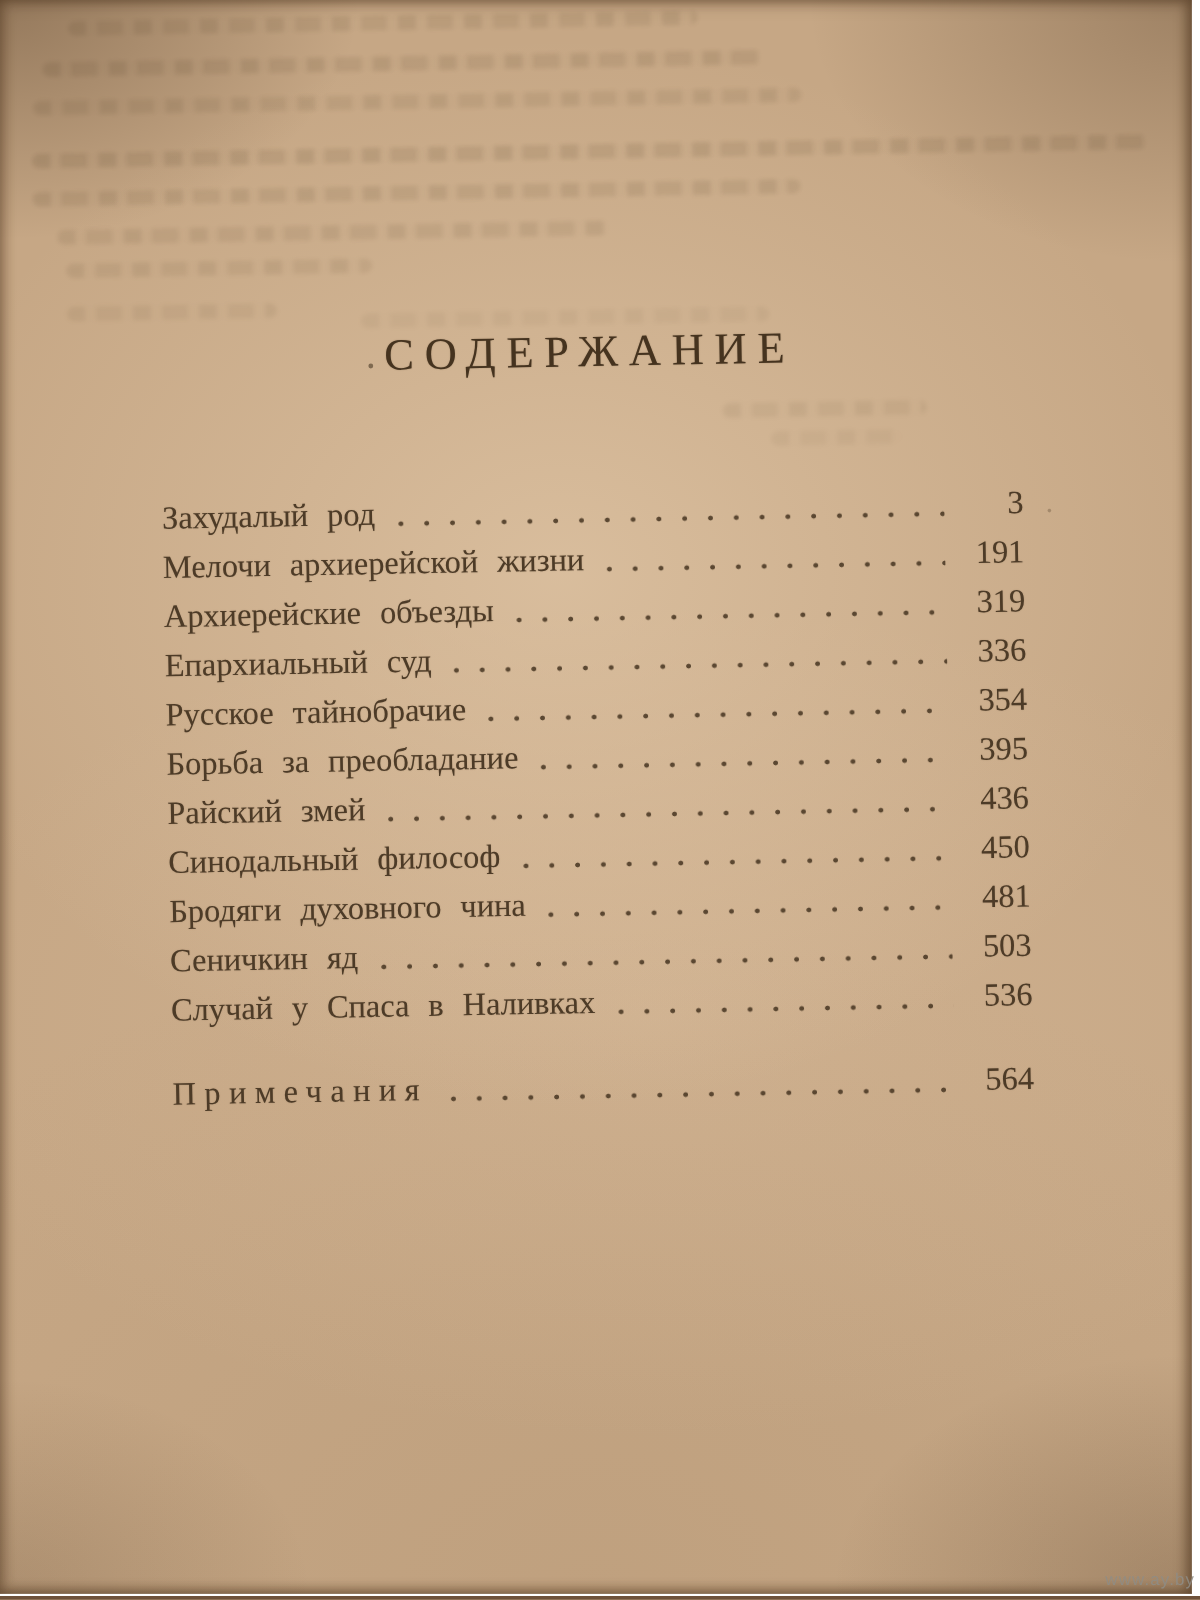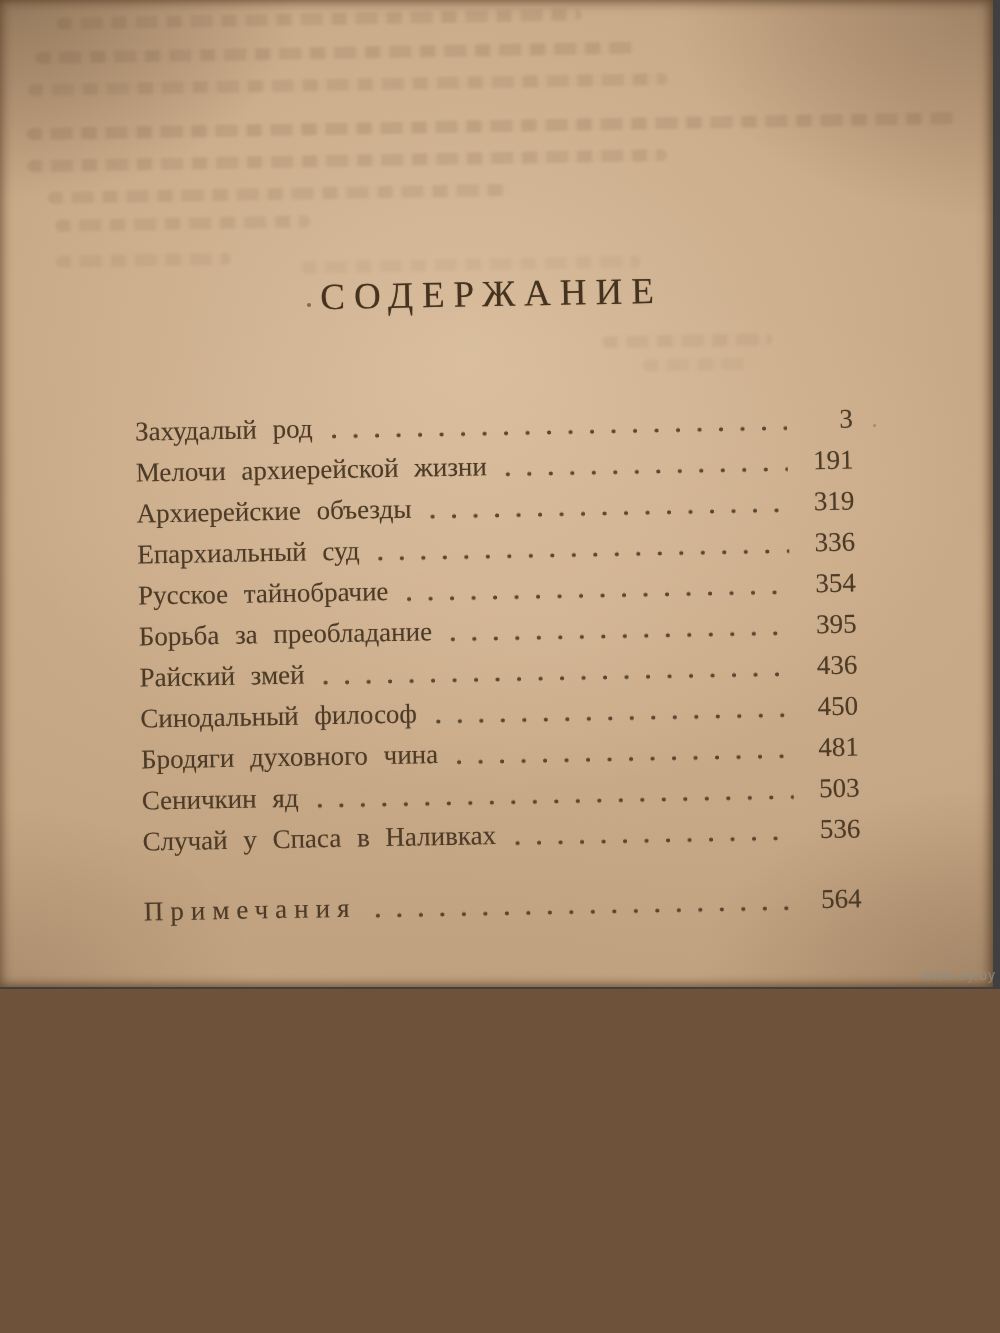--- a/index.html
+++ b/index.html
@@ -3,22 +3,22 @@
 <meta charset="utf-8">
 <style>
   html,body{margin:0;padding:0;}
   body{
     width:1000px;height:1333px;
     background:#6e523a;
     font-family:"Liberation Serif","DejaVu Serif",serif;
     overflow:hidden;
   }
   .photo{
-    position:relative;width:1000px;height:989px;
-    background:#404040;
+    position:relative;width:1000px;height:1330px;
+    background:#ffffff;
     overflow:hidden;
   }
   
   .paper{
     position:absolute;left:0;top:0;right:7px;bottom:2px;
     background-color:#c6a785;
     background-image:
       radial-gradient(ellipse 760px 620px at 47% 36%, rgba(235,211,180,0.50), rgba(235,211,180,0) 72%),
       radial-gradient(ellipse 900px 500px at 55% 64%, rgba(228,200,168,0.30), rgba(228,200,168,0) 70%),
       radial-gradient(ellipse 1100px 800px at 50% 100%, rgba(168,138,104,0.22), rgba(168,138,104,0) 70%);

